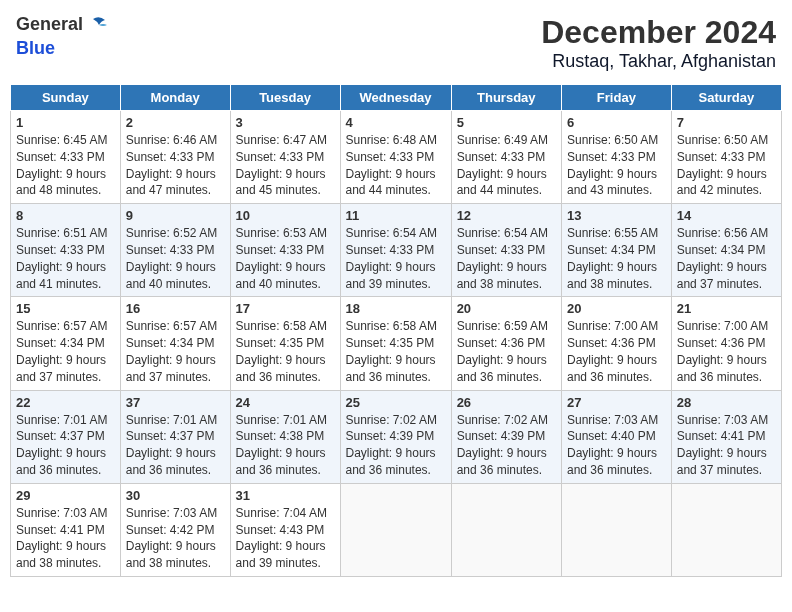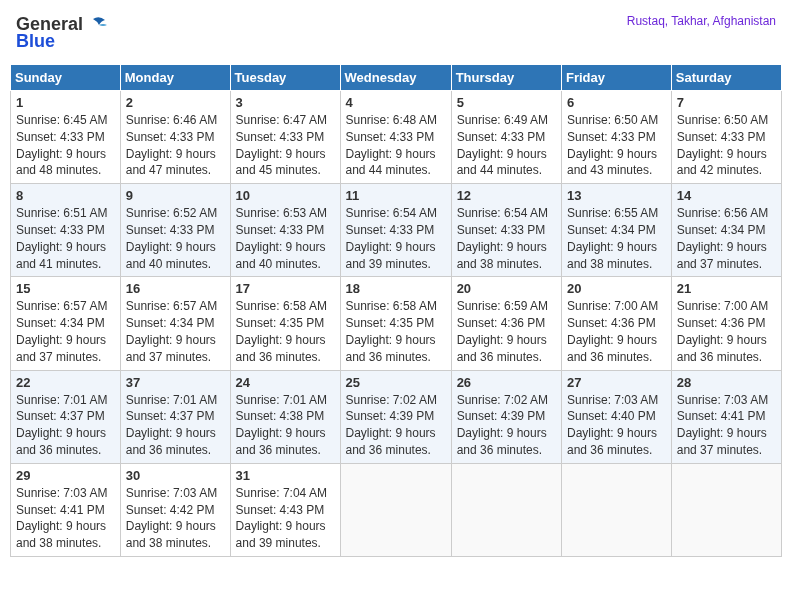--- a/index.html
+++ b/index.html
@@ -14,43 +14,44 @@
       display: flex;
       justify-content: space-between;
       align-items: flex-start;
       margin-bottom: 8px;
       padding: 4px 6px;
     }
     .logo {
       display: flex;
       flex-direction: column;
       align-items: flex-start;
+      gap: 7px;
     }
     .title-area {
       text-align: right;
     }
     .month-title {
       font-size: 32px;
       font-weight: bold;
       color: #333;
     }
     .location-title {
-      font-size: 12px;
-      color: #6d28d9;
+      font-size: 18px;
+      color: #0f172a;
     }
     .calendar {
       width: 100%;
       border-collapse: collapse;
       font-size: 11px;
     }
     .calendar th {
       background: #2e75b6;
       color: #fff;
       padding: 5px 4px;
-      text-align: left;
+      text-align: center;
       font-size: 13px;
       font-weight: bold;
       border: 1px solid #fff;
     }
     .calendar td {
       border: 1px solid #ccc;
       padding: 4px 5px;
       vertical-align: top;
       width: 113px;
       min-height: 75px;
@@ -83,20 +84,21 @@
     <div style="display:flex;align-items:center;gap:2px;">
       <span style="font-size:18px;font-weight:bold;color:#333;">General</span>
       <svg width="22" height="20" viewBox="0 0 22 20">
         <path d="M8 4 Q14 0 20 5 Q16 6 14 10 Q12 6 8 4Z" fill="#1a5fa8"></path>
         <path d="M14 10 Q18 8 22 10 Q18 12 14 10Z" fill="#4a9fd4"></path>
       </svg>
     </div>
     <span style="font-size:18px;font-weight:bold;color:#1d4ed8;margin-top:-4px;">Blue</span>
   </div>
   <div class="title-area">
+    <div class="month-title">December 2024</div>
     <div class="location-title">Rustaq, Takhar, Afghanistan</div>
   </div>
 </div>
 
 <table class="calendar">
   <thead>
     <tr>
     <th>Sunday</th>
         <th>Monday</th>
         <th>Tuesday</th>

